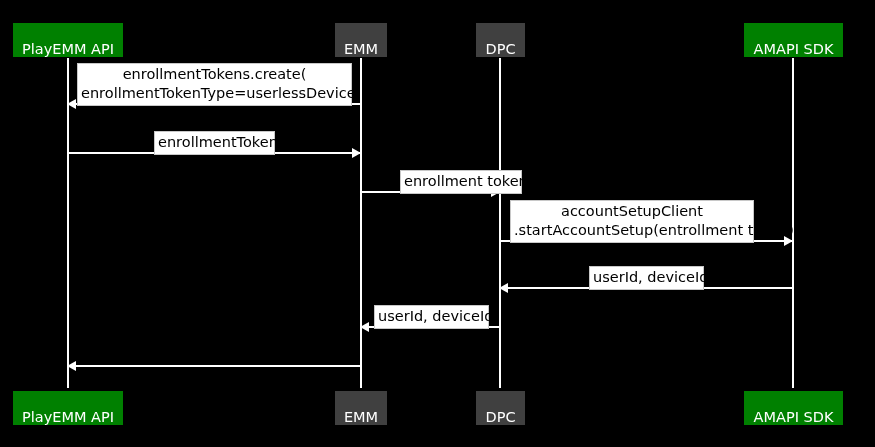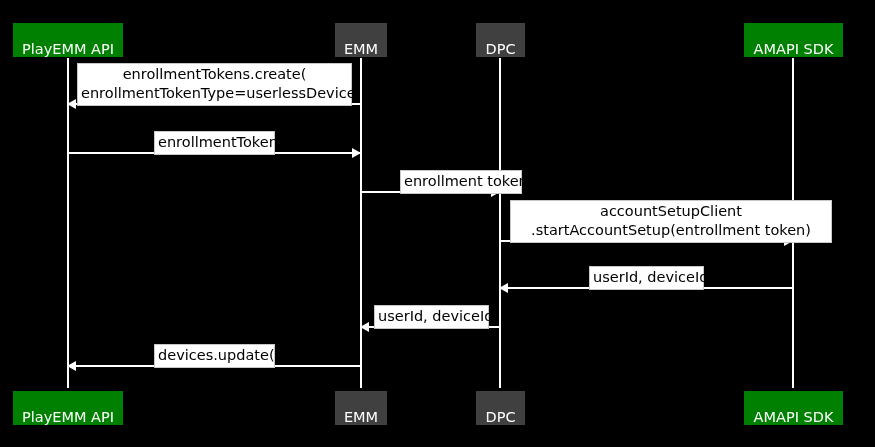--- a/index.html
+++ b/index.html
@@ -105,28 +105,27 @@
   <div class="arrow-line" style="left:68px; top:152px; width:292px;"></div>
   <div class="arrow-head right" style="left:352px; top:148px;"></div>
   <div class="msg-label" style="left:154px; top:131px; width:121px;text-align:right;">enrollmentToken</div>
 
   <div class="arrow-line" style="left:361px; top:191px; width:139px;"></div>
   <div class="arrow-head right" style="left:491px; top:187px;"></div>
   <div class="msg-label" style="left:370px; top:170px; width:122px;margin-left:30px;">enrollment token</div>
 
   <div class="arrow-line" style="left:500px; top:240px; width:292px;"></div>
   <div class="arrow-head right" style="left:784px; top:236px;"></div>
-  <div class="msg-label" style="left:510px; top:200px; width:322px;">accountSetupClient
+  <div class="msg-label" style="left:510px; top:200px; width:244px;">accountSetupClient
 .startAccountSetup(entrollment token)</div>
 
   <div class="arrow-line" style="left:500px; top:287px; width:292px;"></div>
   <div class="arrow-head left" style="left:499px; top:283px;"></div>
   <div class="msg-label" style="left:589px; top:266px; width:115px;">userId, deviceId</div>
 
   <div class="arrow-line" style="left:361px; top:326px; width:139px;"></div>
   <div class="arrow-head left" style="left:360px; top:322px;"></div>
   <div class="msg-label" style="left:374px; top:305px; width:115px;">userId, deviceId</div>
 
   <div class="arrow-line" style="left:68px; top:365px; width:292px;"></div>
   <div class="arrow-head left" style="left:67px; top:361px;"></div>
-  <div class="msg-label" style="left:154px; top:344px; width:121px;">devices.update()</div>
 
 </div>
 
 </body></html>

